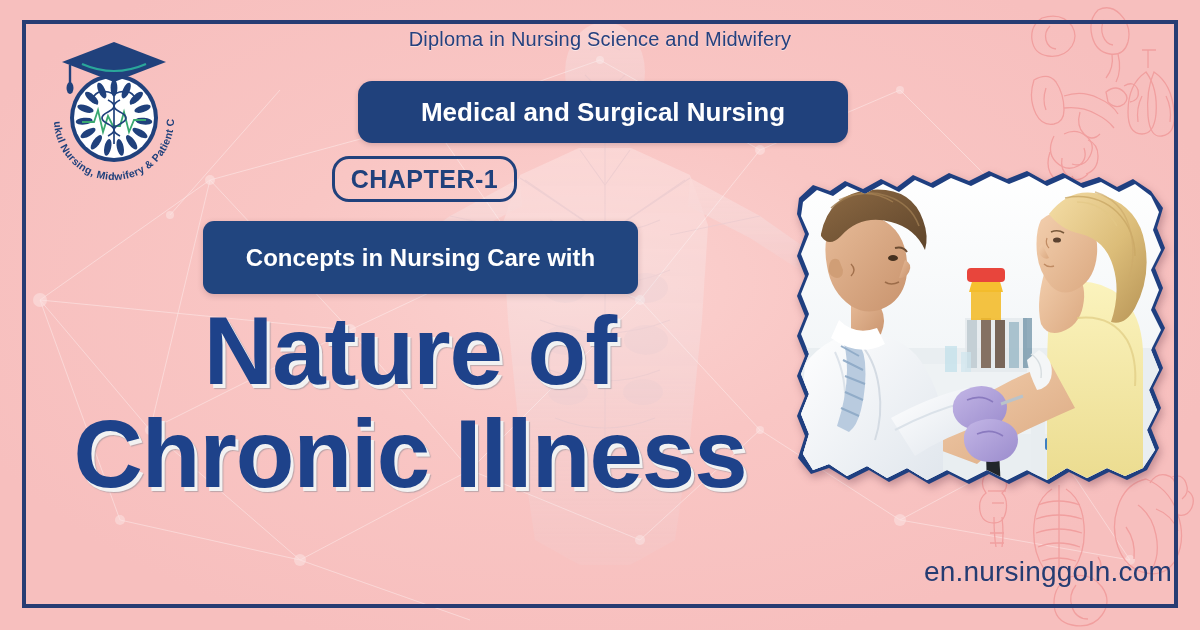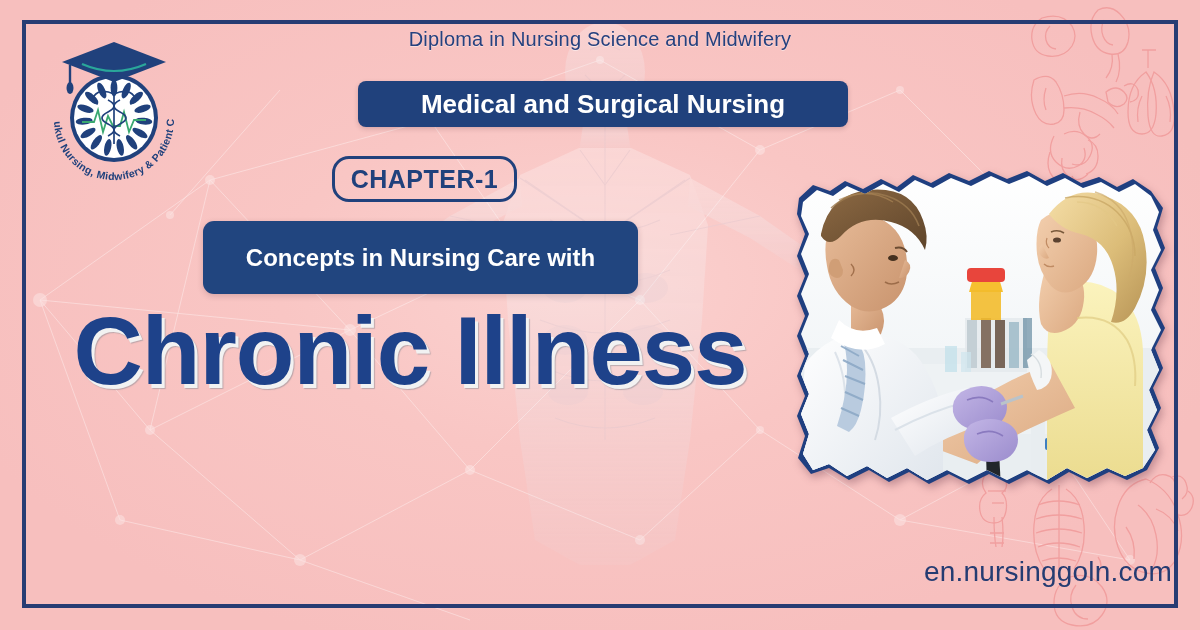--- a/index.html
+++ b/index.html
@@ -59,23 +59,23 @@
     font-size:20px; font-weight:normal; letter-spacing:.2px;
     color:#26417e;
     z-index:8;
     text-shadow:0 1px 0 rgba(255,255,255,.45);
   }
   .heading-inner { display:inline-block; transform:translateX(-0px); }
 
   .pill {
     position:absolute;
     left:358px; top:81px;
-    width:490px; height:46px;
+    width:490px; height:62px;
     background:#20417c;
-    border-radius:8px;
+    border-radius:14px;
     display:flex; align-items:center; justify-content:center;
     color:#ffffff;
     font-size:26px; font-weight:bold;
     box-shadow:0 2px 5px rgba(60,20,40,.18);
     z-index:8;
   }
 
   .chapter {
     position:absolute;
     left:332px; top:156px;
@@ -374,20 +374,21 @@
 
   <div class="chapter">
     <span>CHAPTER-1</span>
   </div>
 
   <div class="subtitle">
     <span>Concepts in Nursing Care with</span>
   </div>
 
   <div class="title">
+    <span>Nature of</span>
     <span class="l2">Chronic Illness</span>
   </div>
 
   <div class="url">
     <span>en.nursinggoln.com</span>
   </div>
 
   <div class="photo-wrap">
     <svg class="photo-svg" viewBox="0 0 372 330" preserveAspectRatio="none">
       <defs>

